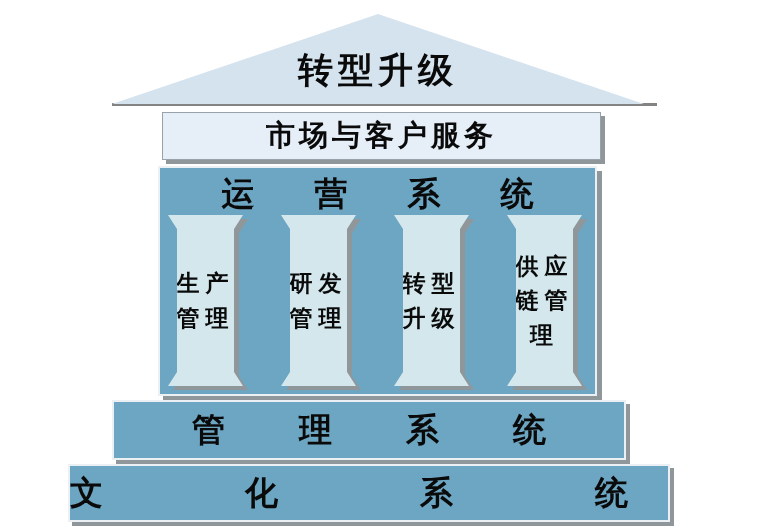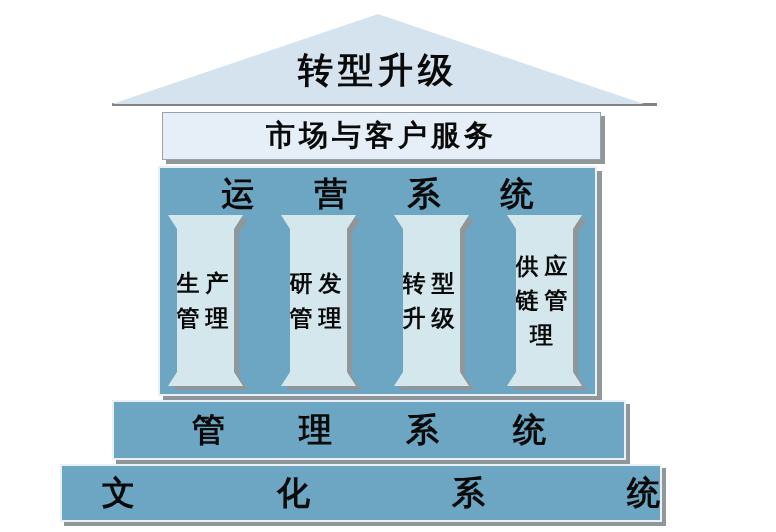--- a/index.html
+++ b/index.html
@@ -63,24 +63,24 @@
   }
   
   .mgmt{
     position:absolute;left:112px;top:400px;width:514px;height:60px;
     background:var(--band-fill);border:2px solid var(--light-border);
     box-shadow:4px 4px 0 var(--shadow);box-sizing:border-box;
     display:flex;align-items:center;justify-content:center;
   }
   .mgmt .band-title{letter-spacing:74px;margin-right:-74px;}
   .culture{
-    position:absolute;left:60px;top:464px;width:602px;height:58px;
+    position:absolute;left:68px;top:464px;width:602px;height:58px;
     background:var(--band-fill);border:2px solid var(--light-border);
     box-shadow:4px 4px 0 var(--shadow);box-sizing:border-box;
-    display:flex;align-items:center;justify-content:flex-end;
+    display:flex;align-items:center;justify-content:flex-start;
   }
   .culture .band-title{letter-spacing:142px;margin-right:-142px;}
 </style>
 </head>
 <body>
 
 <div class="canvas">
 
   <div class="roof-line"></div>
   <div class="roof"></div>

